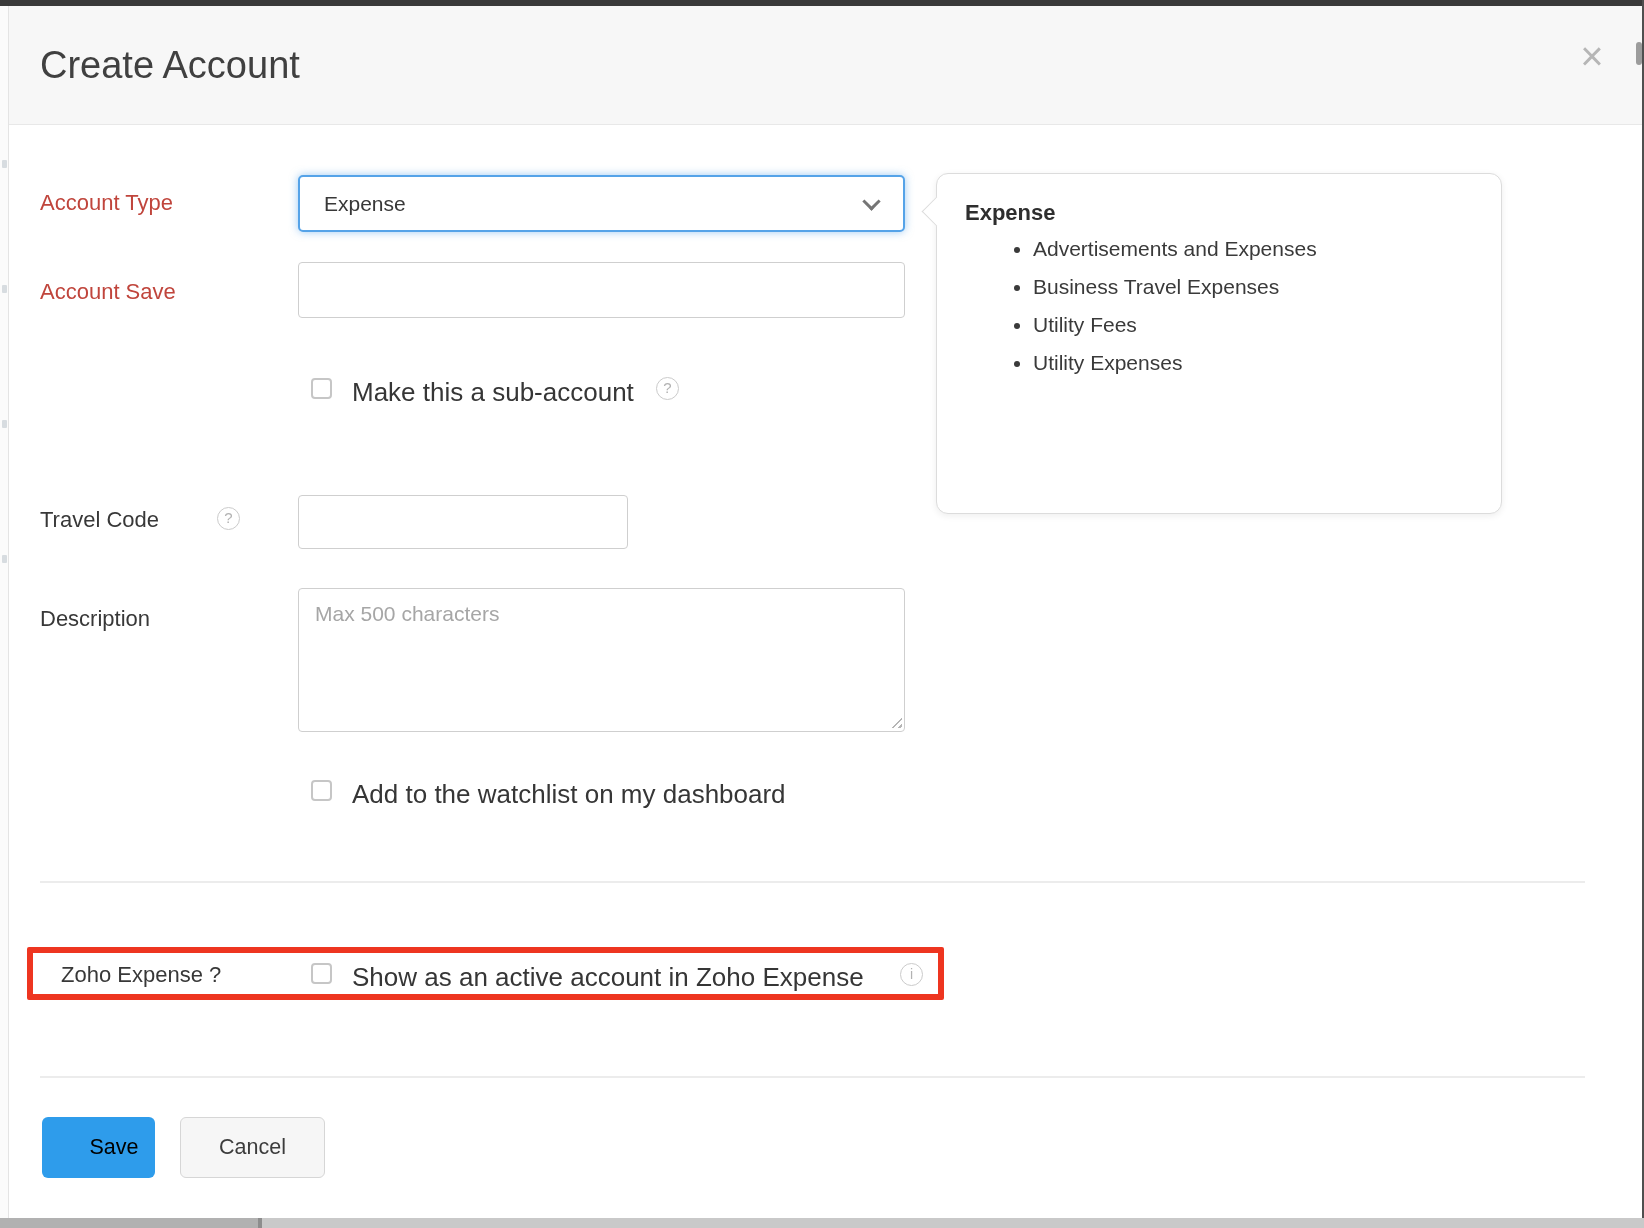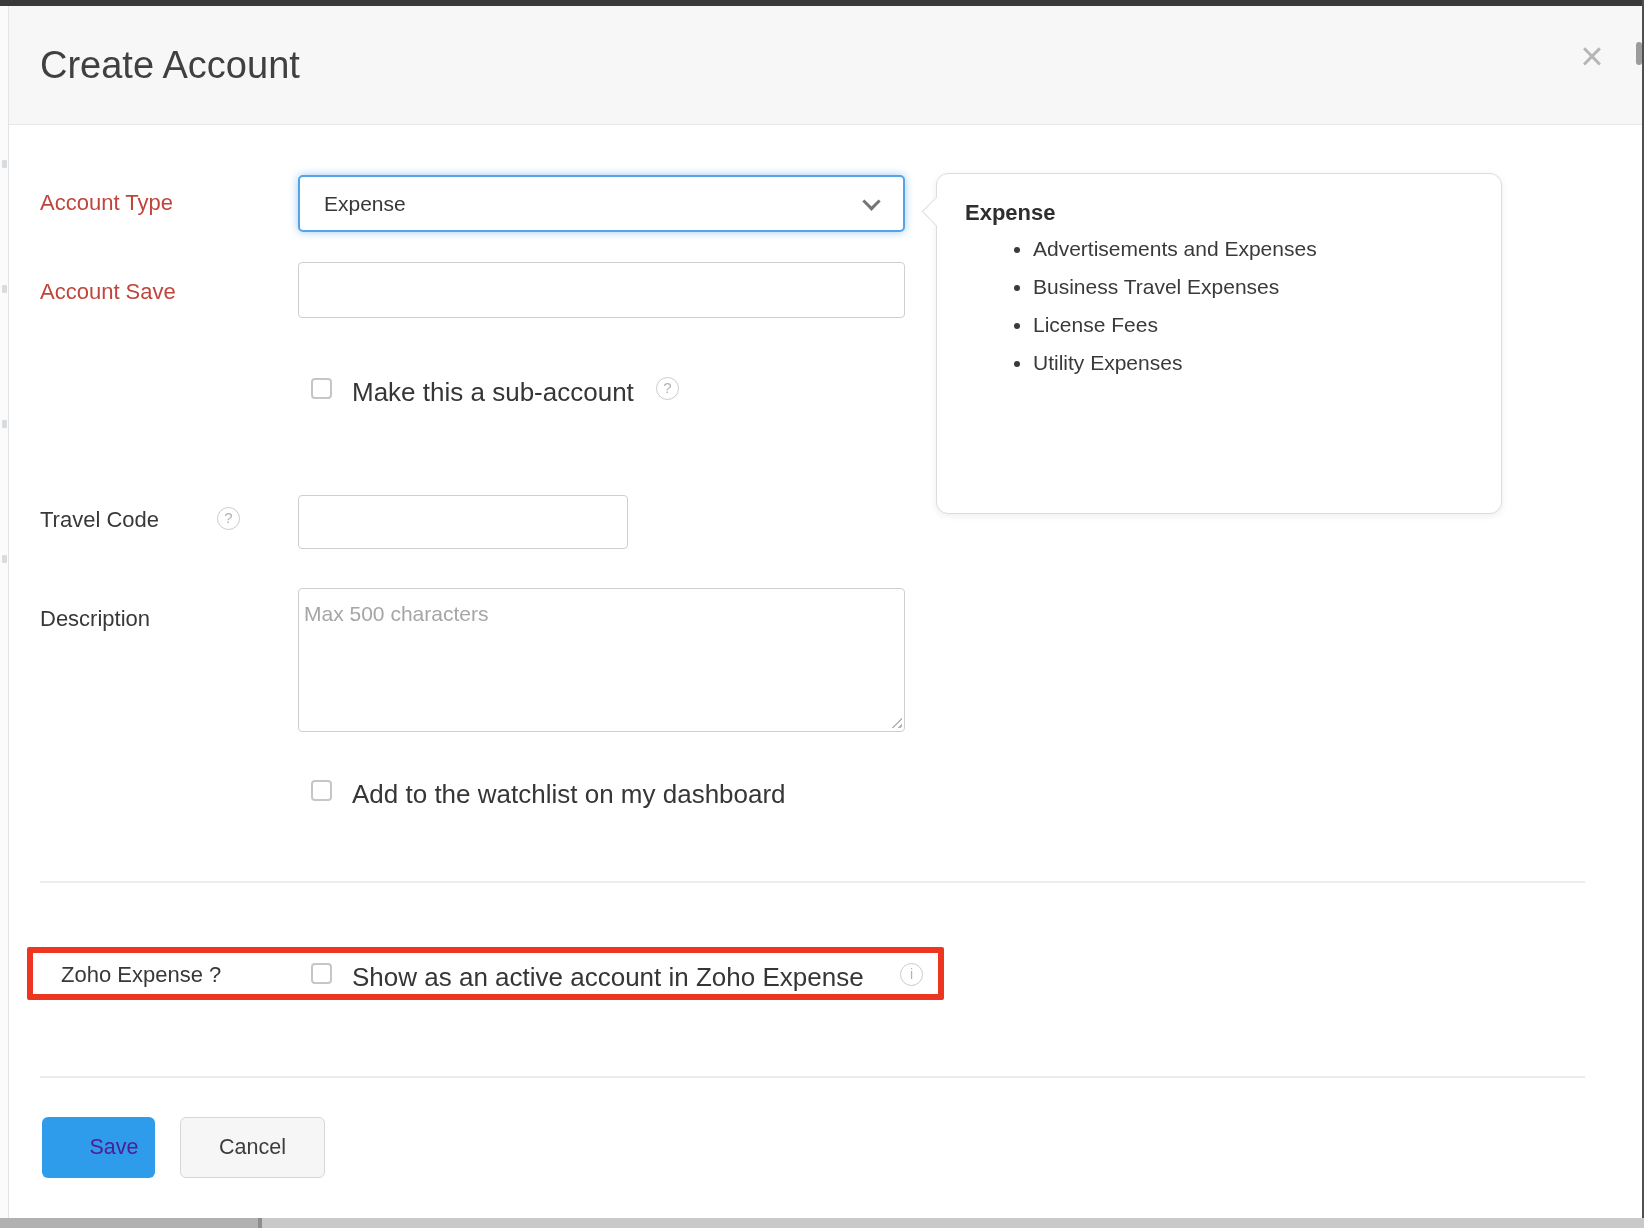--- a/index.html
+++ b/index.html
@@ -53,21 +53,21 @@
 
   .circle-icon {
     width:23px; height:23px; border:1.5px solid #cbcbcb; border-radius:50%;
     color:#b2b2b2; font-size:15px; line-height:20px; text-align:center; background:#fff;
   }
 
   .textarea-wrap { left:298px; top:588px; width:607px; height:144px; }
   textarea.desc {
     width:100%; height:100%; resize:none; outline:none;
     border:1px solid #cfcfcf; border-radius:4px;
-    font-family:"Liberation Sans", sans-serif; font-size:21px; color:#383838; padding:13px 5px;
+    font-family:"Liberation Sans", sans-serif; font-size:21px; color:#383838; padding:13px 16px;
   }
   textarea.desc::placeholder { color:#a6a6a6; }
   .resize-handle { position:absolute; right:3px; bottom:4px; width:14px; height:14px;
     background:repeating-linear-gradient(135deg, transparent 0 3px, #b5b5b5 3px 4.6px);
     clip-path:polygon(100% 0, 100% 100%, 0 100%); }
 
   .divider { left:40px; width:1545px; height:2px; background:#ececec; }
 
   
   .tooltip {
@@ -83,21 +83,21 @@
   .tooltip ul { margin:4px 0 0 0; padding-left:68px; }
   .tooltip li { font-size:21px; line-height:38px; color:#3a3a3a; }
 
   
   .highlight-box { left:27px; top:947px; width:917px; height:53px;
     border:6px solid #ee3520; border-radius:2px; pointer-events:none; z-index:5; }
 
   
   .btn { border-radius:6px; font-family:"Liberation Sans", sans-serif; font-size:21.5px;
     display:flex; align-items:center; justify-content:center; cursor:pointer; }
-  .btn-save { left:42px; top:1117px; width:113px; height:61px; background:#2e9ceb; color:#4c1d95; border:none;padding-left:37px; }
+  .btn-save { left:42px; top:1117px; width:113px; height:61px; background:#2e9ceb; color:#000000; border:none;padding-left:37px; }
   .btn-cancel { left:180px; top:1117px; width:145px; height:61px; background:#f6f6f6; color:#3c3c3c; border:1px solid #d6d6d6; }
 </style>
 </head>
 <body>
 
 <div class="abs top-bar"></div>
 <div class="abs page-sliver">
   <span class="abs sliver-mark" style="top:154px"></span>
   <span class="abs sliver-mark" style="top:279px"></span>
   <span class="abs sliver-mark" style="top:414px"></span>
@@ -118,21 +118,21 @@
   <span class="select-value">Expense</span>
   <span class="chevron"></span>
 </div>
 
 <div class="abs tooltip">
   <span class="tooltip-arrow"></span>
   <div class="tooltip-title">Expense</div>
   <ul>
     <li>Advertisements and Expenses</li>
     <li>Business Travel Expenses</li>
-    <li>License Fees</li>
+    <li>Utility Fees</li>
     <li>Utility Expenses</li>
   </ul>
 </div>
 
 <div class="abs field-label required" style="left:40px; top:279px;">Account Save</div>
 <input class="abs text-input" style="left: 298px; top: 262px; width: 607px; height: 56px;">
 
 <span class="abs checkbox" style="left:311px; top:378px;"></span>
 <span class="abs cb-label" style="left:352px; top:377px;">Make this a sub-account</span>
 <span class="abs circle-icon" style="left:656px; top:377px;">?</span>

